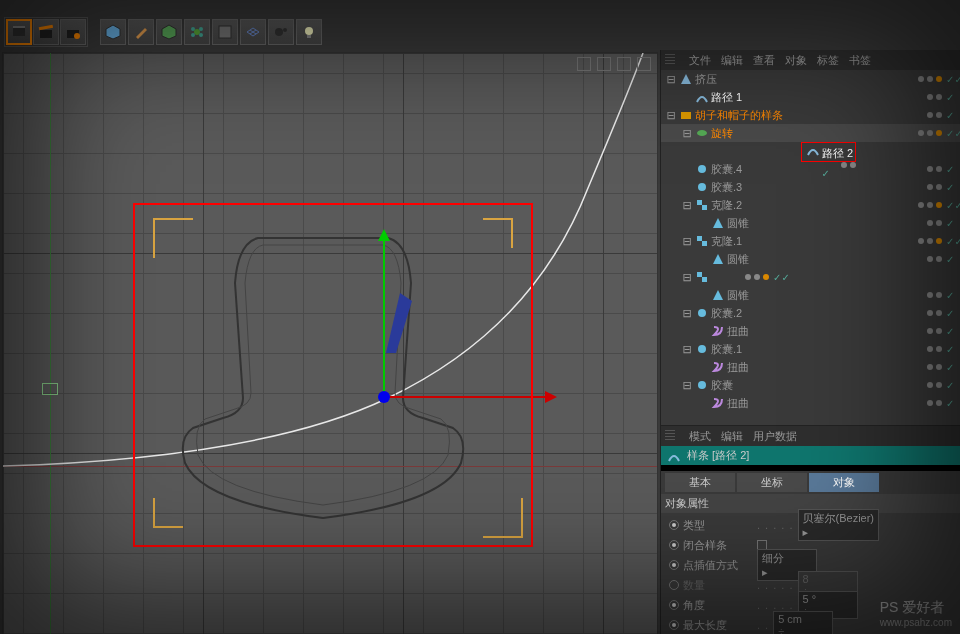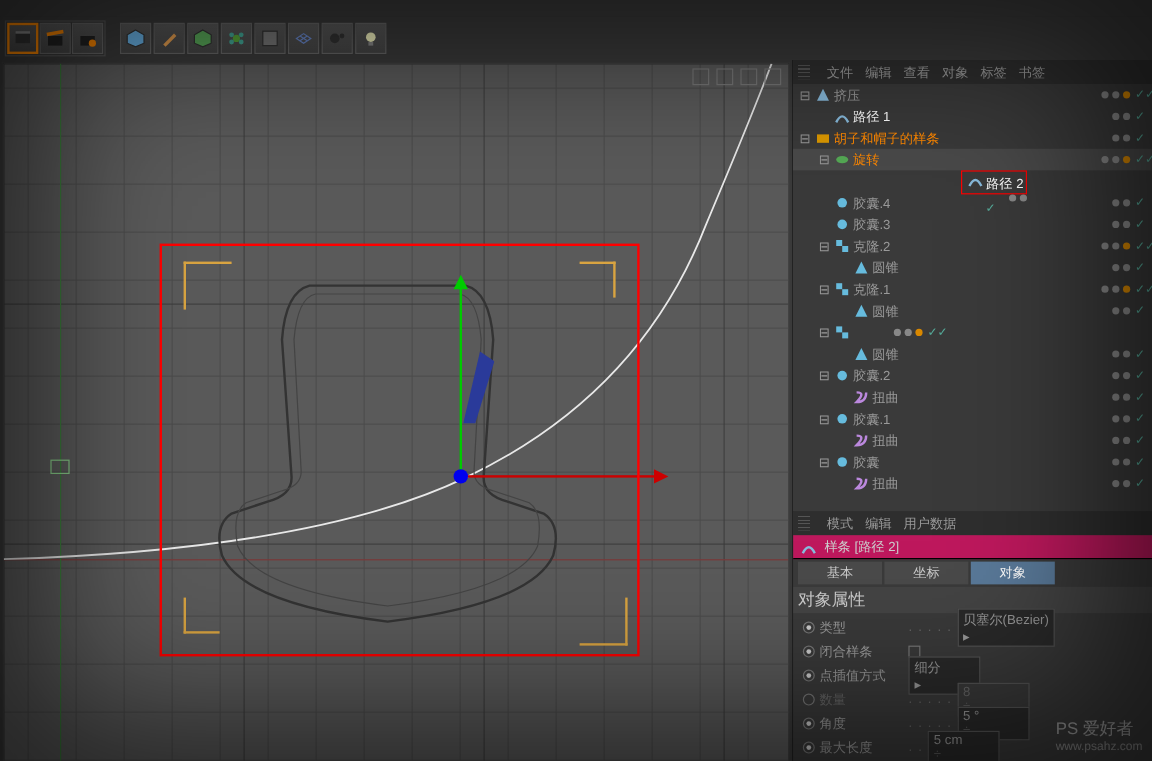--- a/index.html
+++ b/index.html
@@ -45,26 +45,26 @@
 .tree-label.orange { color: #ff8800; }
 .tree-label.white { color: #fff; }
 .tree-dots { width: 62px; display: flex; gap: 3px; justify-content: flex-end; padding-right: 4px; }
 .dot { width: 6px; height: 6px; border-radius: 50%; }
 .dot.g { background: #888; }
 .dot.o { background: #d98800; }
 .check { width: 14px; color: #5a9; font-size: 10px; }
 .sel-row { background: #4a4a4a; }
 .sel-highlight { border: 1.5px solid #ff0000; padding: 0 2px; }
 .attr-panel { flex: 1; background: #3a3a3a; }
-.attr-title { display: flex; align-items: flex-end; padding: 2px 4px; gap: 4px; background: #be185d; border-bottom: 1px solid #000000; }
+.attr-title { display: flex; align-items: flex-end; padding: 2px 4px; gap: 4px; background: #0f766e; border-bottom: 6px solid #000000; }
 .attr-tabs { display: flex; gap: 2px; padding: 2px 4px; }
 .attr-tab { padding: 2px 24px; background: #4a4a4a; color: #ccc; cursor: pointer; font-size: 11px; }
 .attr-tab.active { background: #5a7a9a; color: #fff; }
 .attr-section { padding: 2px 4px; }
-.attr-section-h { background: #444; padding: 2px 4px; font-size: 14px; color: #ccc; }
+.attr-section-h { background: #444; padding: 2px 4px; font-size: 11px; color: #ccc; }
 .attr-row { display: flex; align-items: center; padding: 2px 4px; gap: 4px; font-size: 11px; color: #999; height: 20px; }
 .radio { width: 10px; height: 10px; border: 1px solid #777; border-radius: 50%; }
 .radio.on::after { content:''; display:block; width:4px; height:4px; background:#ccc; border-radius:50%; margin:2px; }
 .attr-label { width: 70px; }
 .dots { color: #666; letter-spacing: 1px; }
 .attr-val { background: #2a2a2a; padding: 1px 4px; min-width: 60px; border: 1px solid #555; display:flex; justify-content:space-between;flex-direction:column; }
 .spinner { width: 10px; color: #666; }
 .watermark { position: absolute; right: 8px; bottom: 6px; font-size: 14px; color: rgba(255,255,255,0.5); font-family: Arial; }
 .watermark .url { font-size: 10px; display: block; text-align: right; color: rgba(255,255,255,0.4); }
 .vignette { position: absolute; inset: 0; pointer-events: none; box-shadow: inset 0 0 120px 40px rgba(0,0,0,0.6); }

